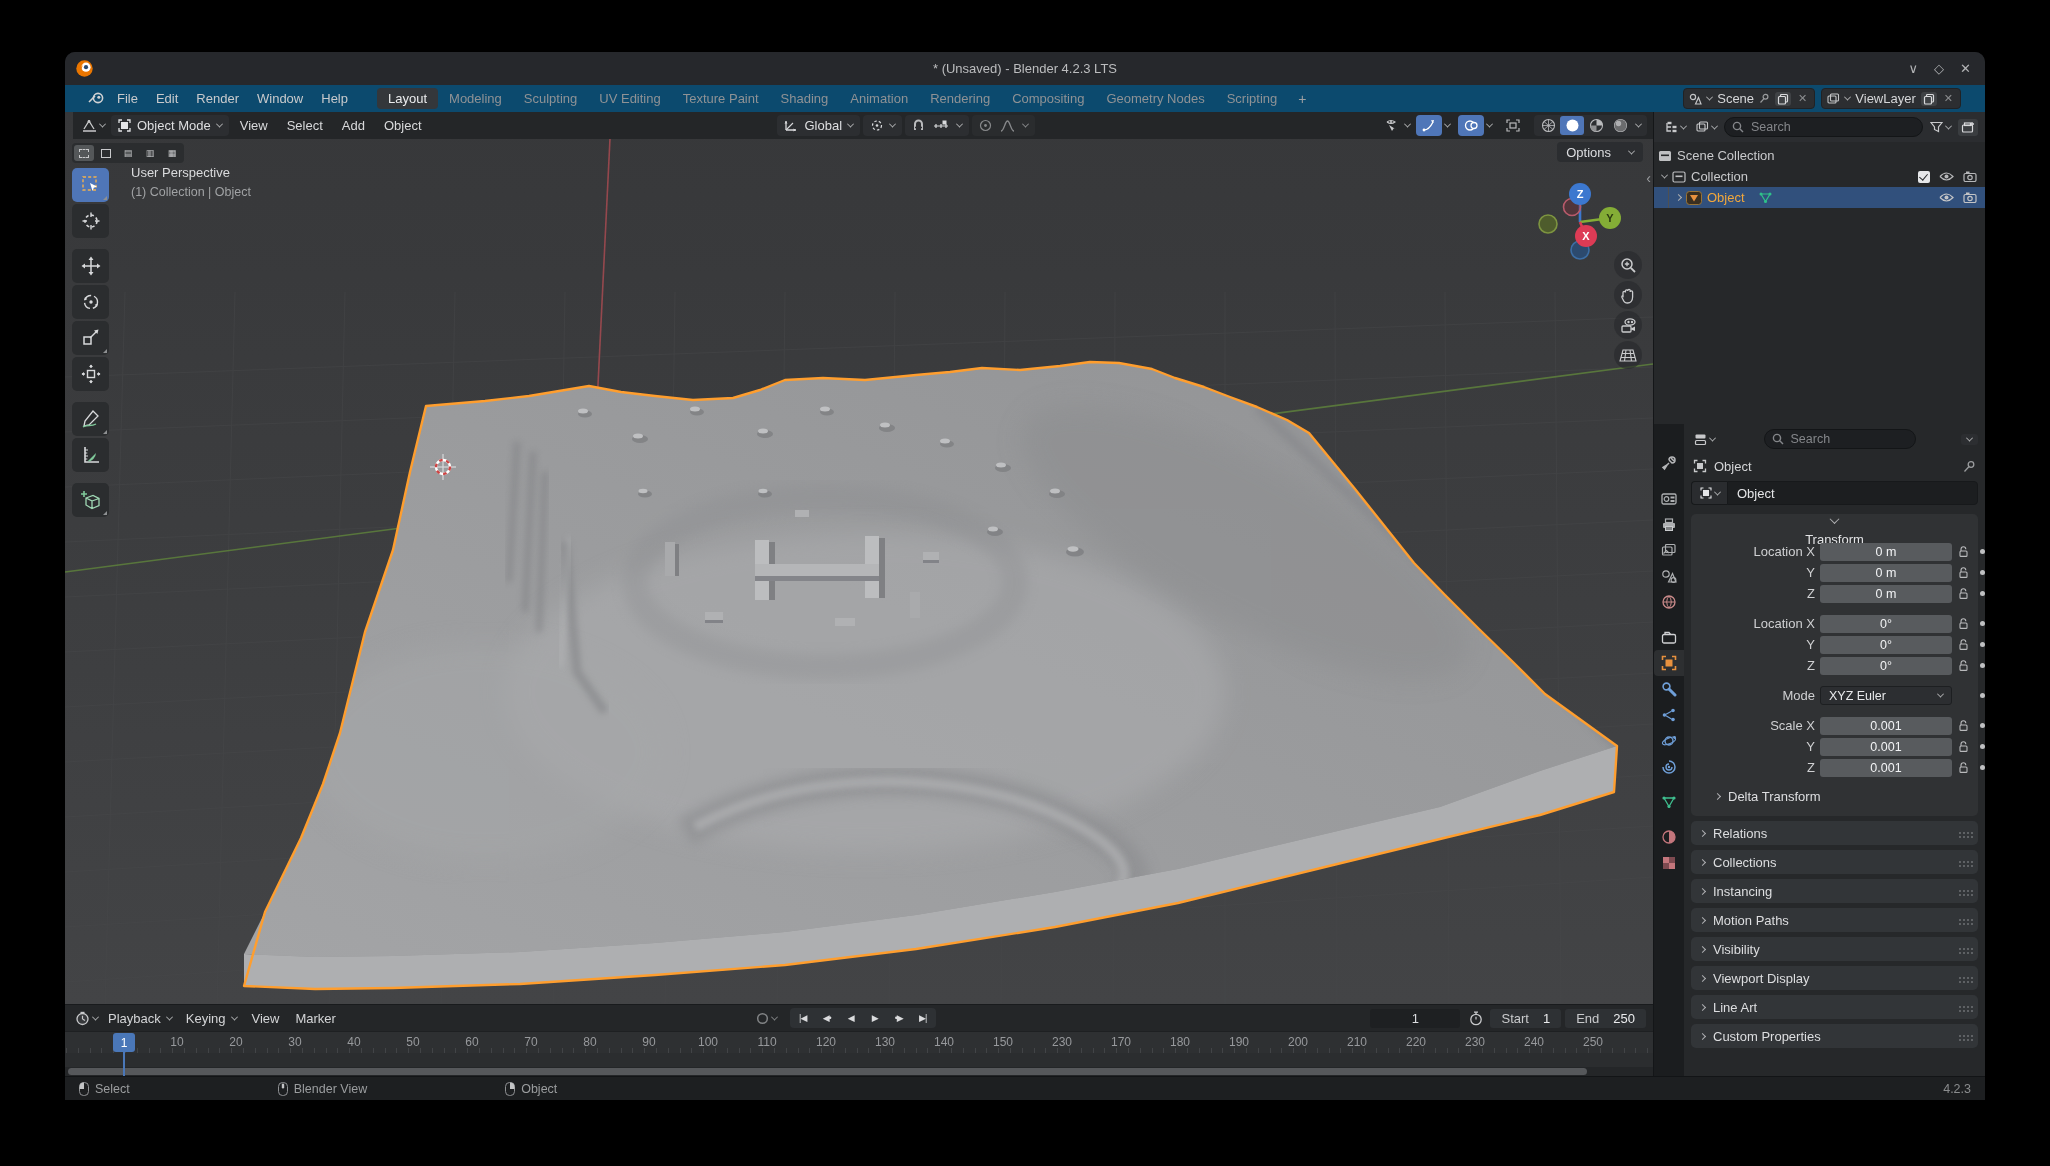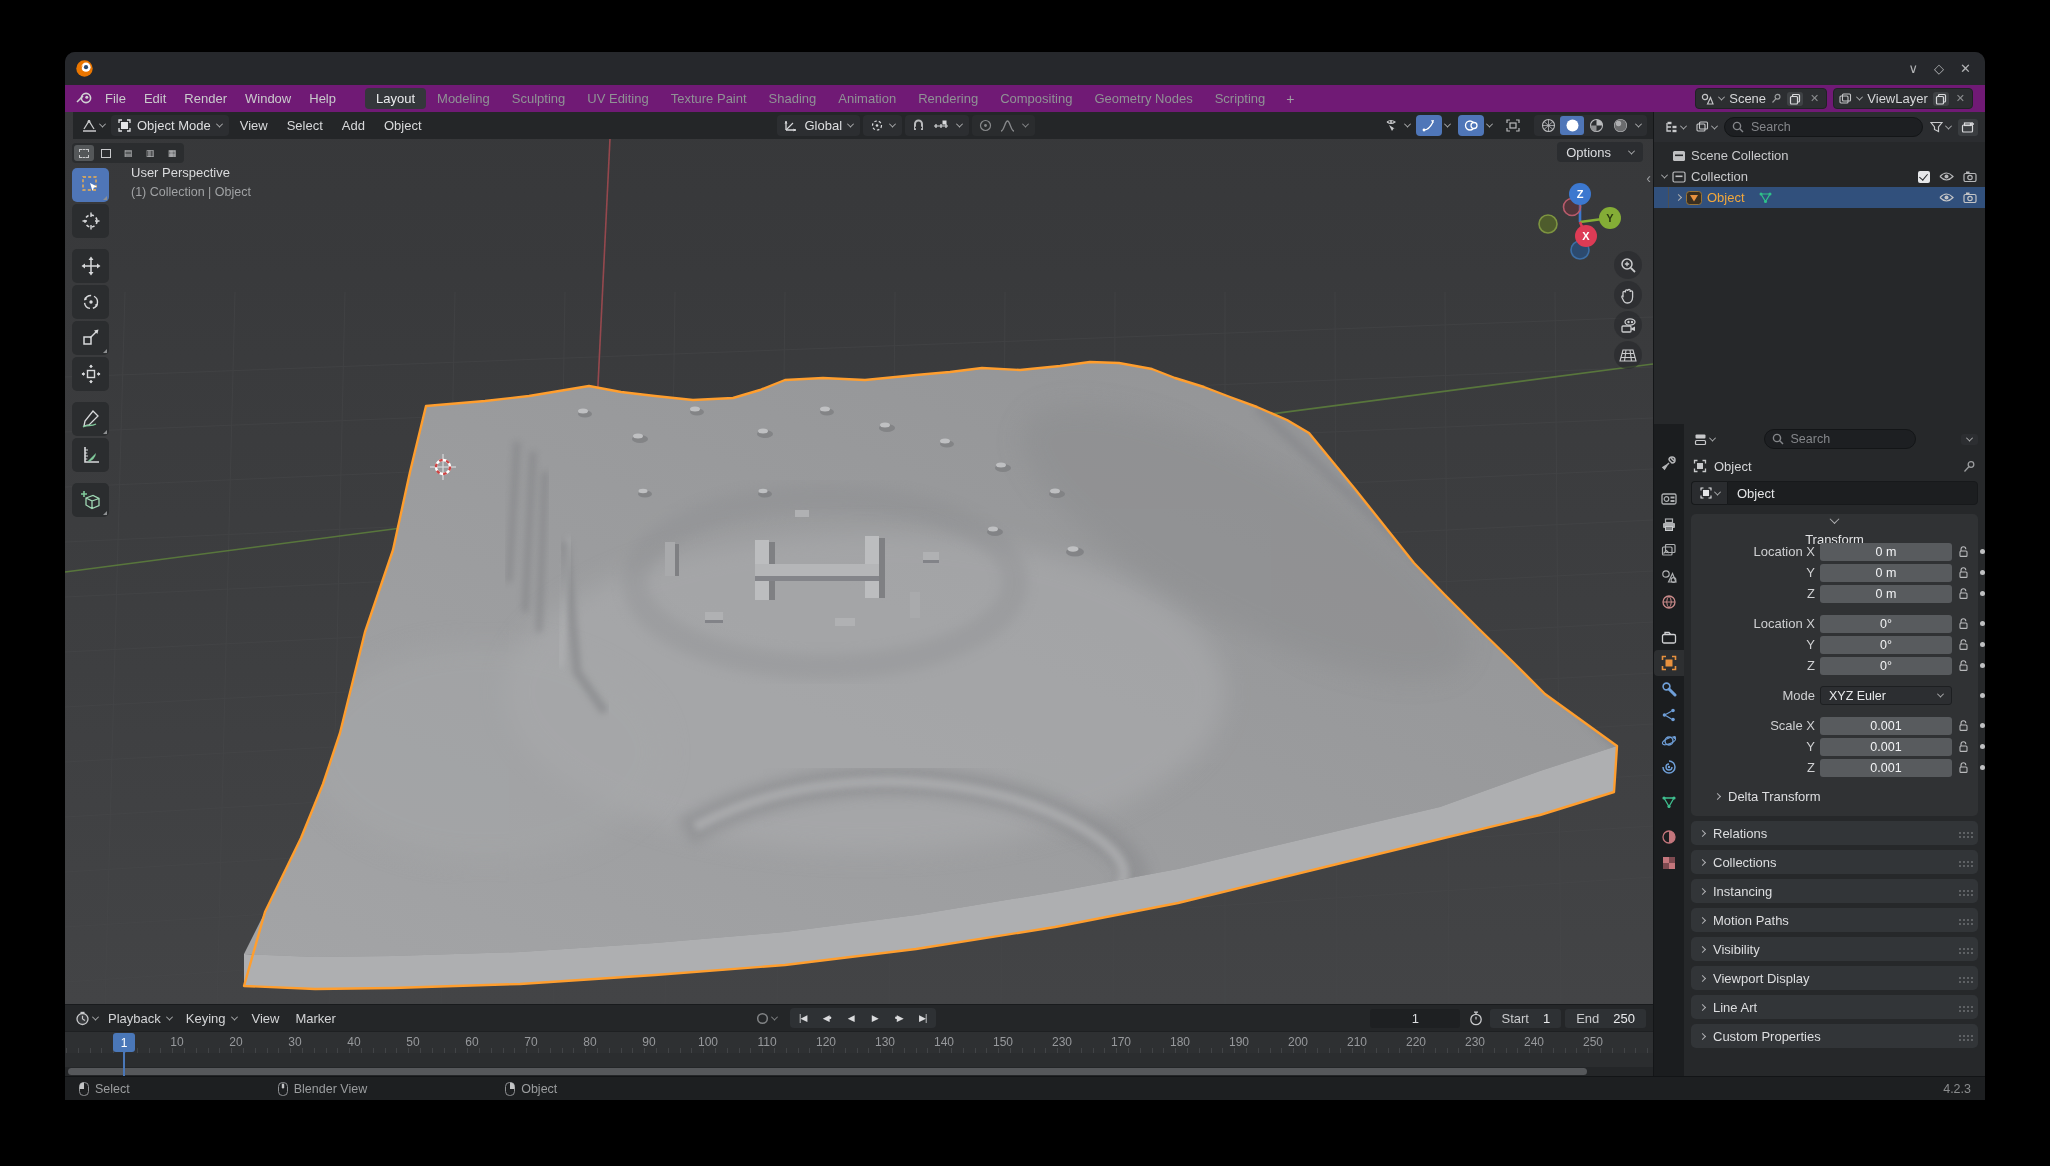--- a/index.html
+++ b/index.html
@@ -11,22 +11,22 @@
 
   
   .titlebar { height:33px; background:#26282c; position:relative; flex:0 0 auto;
               display:flex; align-items:center; }
   .tb-title { position:absolute; left:0; right:0; text-align:center; color:#bcbdbf; font-size:13px; }
   .tb-controls { position:absolute; right:14px; display:flex; gap:16px; color:#b3b4b6; font-size:13px; }
   .tb-controls span { cursor:default; }
   .blender-logo { margin-left:10px; }
 
   
-  .topbar { height:27px; background:#701a75; display:flex; align-items:center;
-            padding:0 8px; flex:0 0 auto; }
+  .topbar { height:27px; background:#0c4a6e; display:flex; align-items:center;
+            padding:0 20px; flex:0 0 auto; }
   .menu-item { color:#c9cacc; padding:0 9px; line-height:27px; }
   .ws-tabs { display:flex; margin-left:20px; height:27px; align-items:center; }
   .ws-tab { color:#8f9295; padding:3px 11px; border-radius:4px; }
   .ws-tab.active { background:#34373b; color:#ebecee; }
   .ws-add { color:#9fa1a3; padding:0 10px; font-size:14px; }
   .topbar-right { margin-left:auto; display:flex; gap:6px; align-items:center; padding-right:4px; }
   .id-widget { display:flex; align-items:center; gap:5px; background:#2c2e31; border:1px solid #202225;
                border-radius:4px; height:21px; padding:0 5px; color:#d6d7d9; }
   .mini-btn { background:#3f4245; border-radius:3px; padding:1px 2px; display:flex; }
   .x-glyph { color:#8b8d8f; font-size:11px; padding:0 2px; }
@@ -125,21 +125,21 @@
   .out-header { height:30px; background:#2b2d30; display:flex; align-items:center; gap:4px; padding:0 7px; }
   .search-box { position:relative; flex:1; }
   .search-box input { width:100%; height:20px; background:#1d1f22; border:1px solid #131517; border-radius:10px;
                       color:#c6c7c9; font-size:12.5px; padding:0 8px 0 26px; outline:none;
                       font-family:"Liberation Sans","DejaVu Sans",sans-serif; }
   .search-box input::placeholder { color:#84868a; }
   .search-glyph { position:absolute; left:8px; top:4px; }
   .icon-btn { display:flex; align-items:center; gap:3px; padding:2px 3px; border-radius:3px; }
   .icon-btn.boxed { background:#3a3d40; }
   .out-rows { flex:1; padding-top:3px; color:#c9cacc; }
-  .out-row { height:21px; display:flex; align-items:center; gap:5px; padding:0 8px 0 18px; }
+  .out-row { height:21px; display:flex; align-items:center; gap:5px; padding:0 8px 0 4px; }
   .out-row.selected { background:#31507c; }
   .out-row .name { margin-right:2px; }
   .out-row.selected .name { color:#f2a73b; }
   .out-right { margin-left:auto; display:flex; gap:9px; align-items:center; }
   .guide { width:1px; height:21px; background:#4e5052; margin-right:2px; }
   .checkbox { width:12px; height:12px; background:#e6e7e9; border-radius:2px; position:relative; }
   .checkbox::after { content:""; position:absolute; left:3px; top:1px; width:4px; height:7px;
                      border-right:1.8px solid #26282a; border-bottom:1.8px solid #26282a; transform:rotate(40deg); }
 
   
@@ -185,20 +185,21 @@
 
   <div class="titlebar">
     <span class="blender-logo">
       <svg width="19" height="19" viewBox="0 0 19 19">
           <circle cx="9.5" cy="9.5" r="8.2" fill="#ea7600"></circle>
           <circle cx="11" cy="8.2" r="4.6" fill="#fff"></circle>
           <circle cx="11" cy="8.2" r="2.1" fill="#2b4a6f"></circle>
           <path d="M2 12 L8 6 L5 13 Z" fill="#ea7600"></path>
         </svg>
     </span>
+    <span class="tb-title">* (Unsaved) - Blender 4.2.3 LTS</span>
     <span class="tb-controls">
       <span>∨</span>
       <span>◇</span>
       <span>✕</span>
     </span>
   </div>
 
   <div class="topbar">
     <span class="icon-btn">
       <svg width="17" height="13" viewBox="0 0 17 13">

